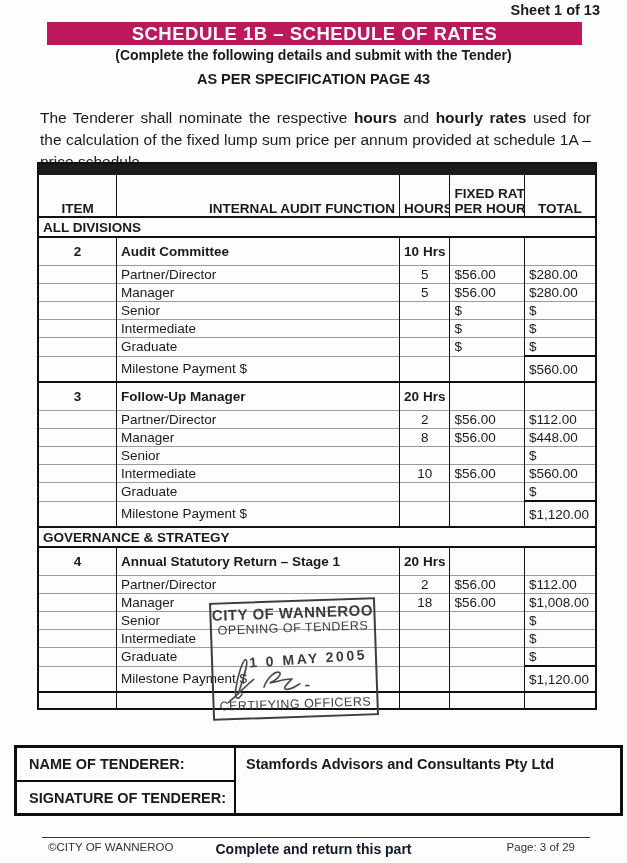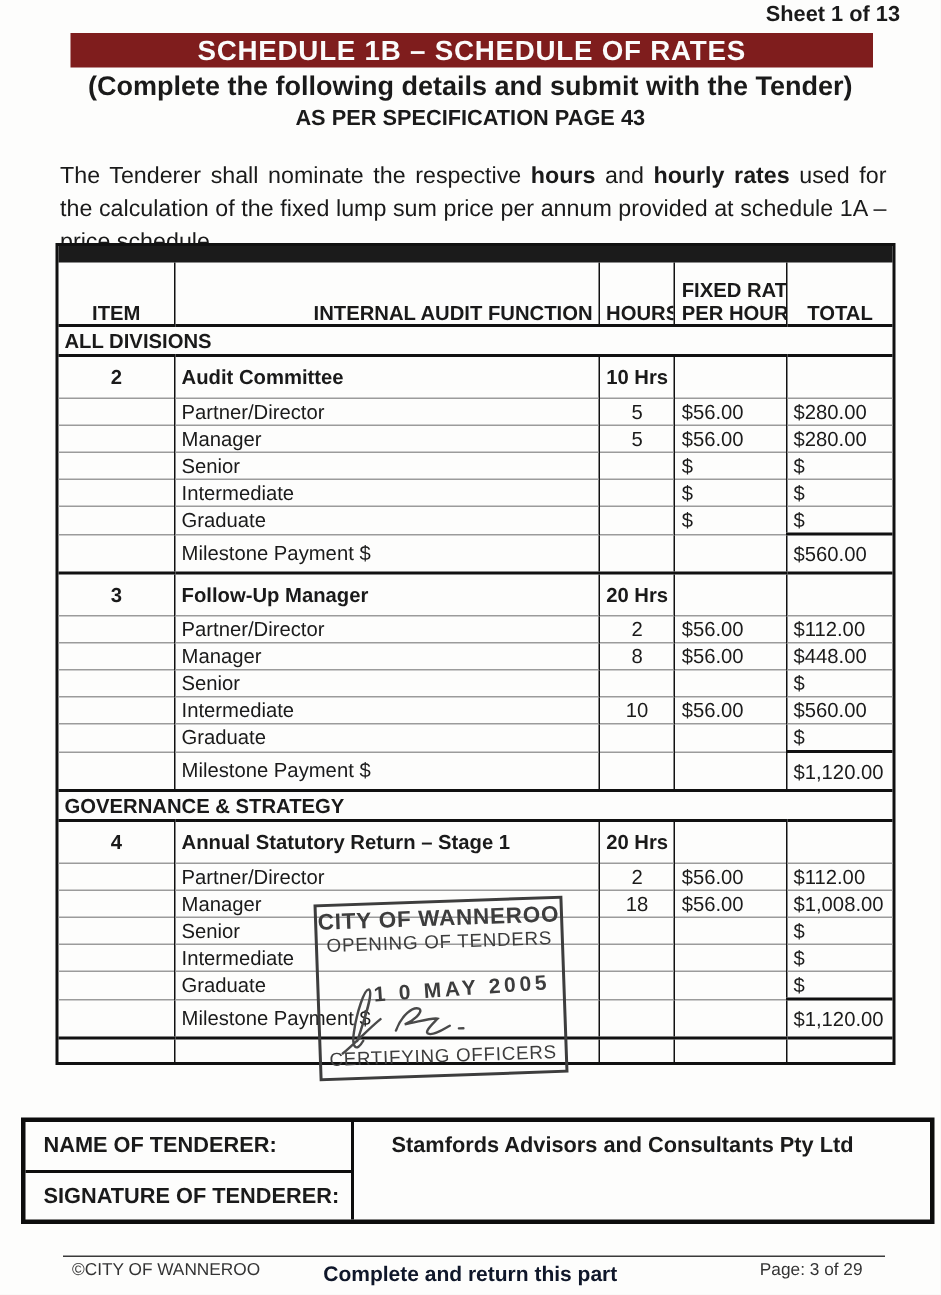--- a/index.html
+++ b/index.html
@@ -15,27 +15,27 @@
     position:absolute; inset:0;
     background:#fdfdfc;
   }
   
   .sheet-label {
     position:absolute; top:2px; right:27px;
     font-size:14.5px; font-weight:bold;
   }
   .title-bar {
     position:absolute; top:22px; left:47px; width:535px; height:23px;
-    background:#7f1d1d; color:#fbfbfb;
+    background:#be185d; color:#fbfbfb;
     font-size:18.5px; font-weight:bold; letter-spacing:0.5px;
     text-align:center; line-height:23px;
   }
   .subtitle {
     position:absolute; top:47px; left:0; width:627px;
-    text-align:center; font-size:18px; font-weight:bold;
+    text-align:center; font-size:14px; font-weight:bold;
   }
   .spec-line {
     position:absolute; top:71px; left:0; width:627px;
     text-align:center; font-size:14.5px; font-weight:bold;
   }
   .intro {
     position:absolute; top:91px; left:40px; width:551px;
     font-size:15.5px; line-height:1.42; text-align:justify;
   }
   
@@ -93,21 +93,21 @@
   .stamp-initials { position:absolute; left:2px; top:46px; }
   
   .tenderer {
     position:absolute; left:14px; top:745px; width:603px;
     border:3px solid #0d0d0d;
     display:grid; grid-template-columns:219px 1fr; grid-template-rows:32px 33px;
   }
   .tenderer .cell { display:flex; align-items:center; font-size:14.5px; font-weight:bold; }
   .tenderer .lbl { padding-left:12px; border-right:2px solid #0d0d0d; }
   .tenderer .row2 { border-top:2px solid #0d0d0d; }
-  .tenderer .val { padding-left:25px; }
+  .tenderer .val { padding-left:10px; }
   .tenderer .sig-cell { position:relative; justify-content:flex-end; padding-right:10px; }
   .tenderer-signature { position:absolute; left:18px; top:-8px; pointer-events:none; }
   
   .footer-rule {
     position:absolute; left:42px; top:837px; width:548px;
     border-top:1.5px solid #3a3a3a;
   }
   .footer { position:absolute; left:0; top:841px; width:627px; font-size:11.5px; }
   .footer .f-left  { position:absolute; left:48px;  color:#333; }
   .footer .f-center{ position:absolute; left:0; width:627px; text-align:center; font-size:14px; font-weight:bold; color:#0f172a; }

